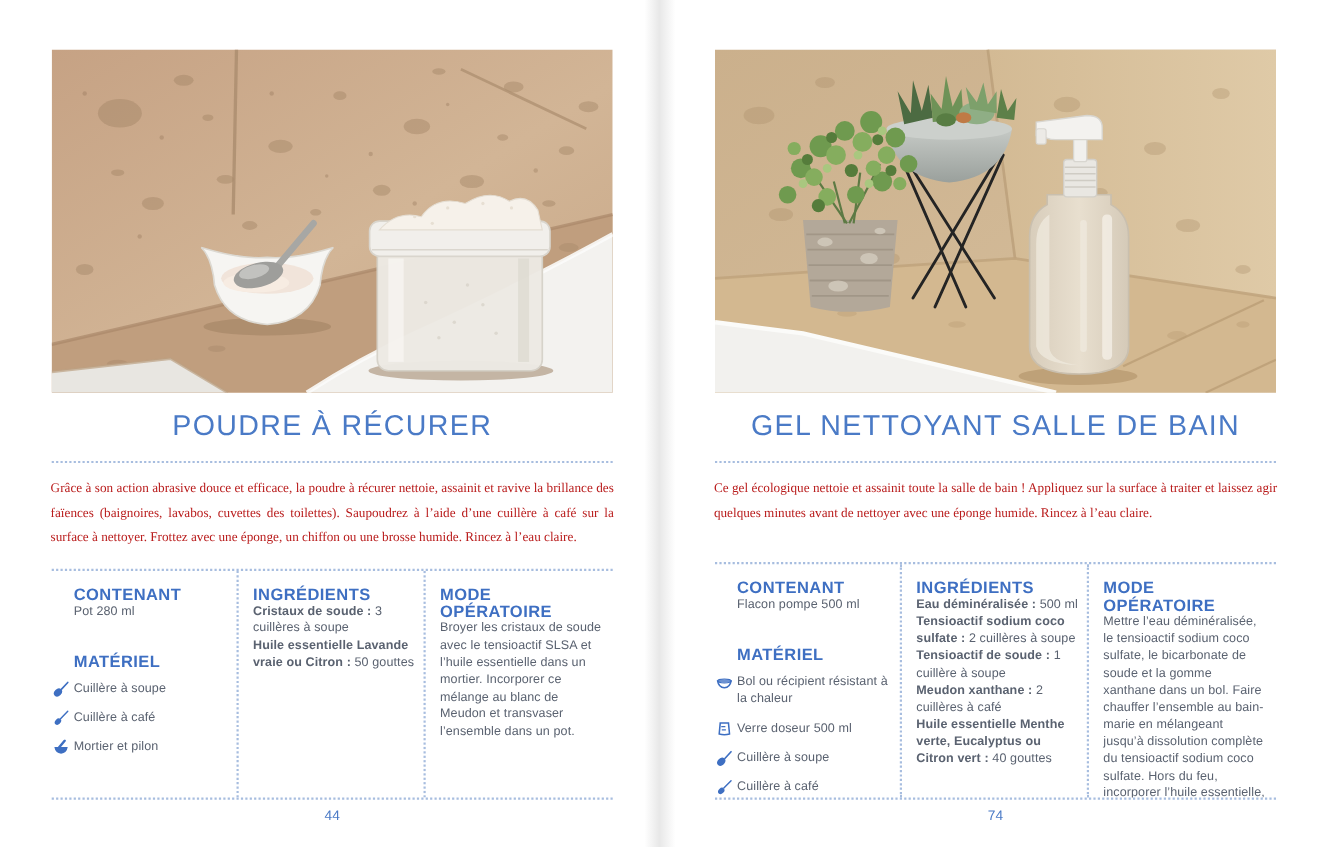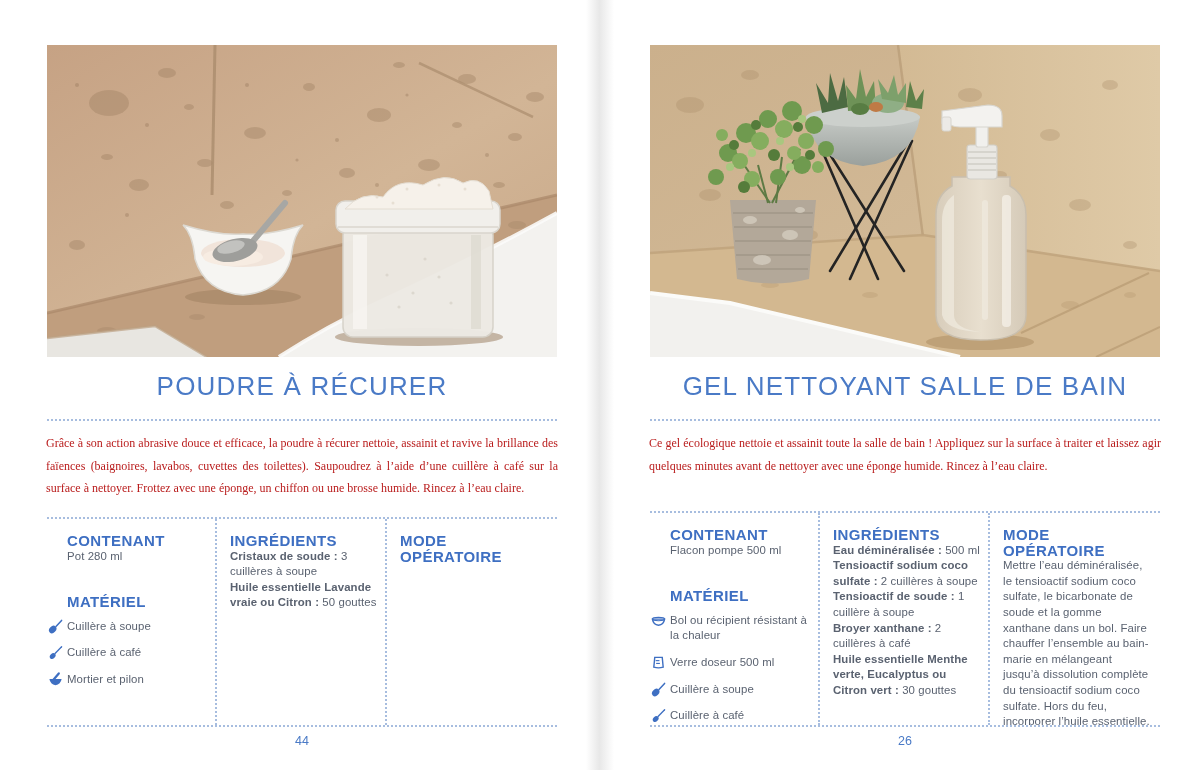--- a/index.html
+++ b/index.html
@@ -191,20 +191,21 @@
           </div>
         </div>
       </div>
       <div class="col col2">
         <p class="col-heading">INGRÉDIENTS</p>
         <p class="ing"><span class="ing-name">Cristaux de soude :</span> <span>3 cuillères à soupe</span></p>
         <p class="ing"><span class="ing-name">Huile essentielle Lavande vraie ou Citron :</span> <span>50 gouttes</span></p>
       </div>
       <div class="col col3">
         <p class="col-heading">MODE OPÉRATOIRE</p>
+        <p>Broyer les cristaux de soude avec le tensioactif SLSA et l’huile essentielle dans un mortier. Incorporer ce mélange au blanc de Meudon et transvaser l’ensemble dans un pot.</p>
       </div>
     </div>
 
     <div class="pagenum">44</div>
   </div>
 
   <div class="page right">
 
     <svg class="photo" viewBox="0 0 510 312" preserveAspectRatio="none">
       <defs>
@@ -401,26 +402,26 @@
             </svg>
             <span>Cuillère à café</span>
           </div>
         </div>
       </div>
       <div class="col col2">
         <p class="col-heading">INGRÉDIENTS</p>
         <p class="ing"><span class="ing-name">Eau déminéralisée :</span> <span>500 ml</span></p>
         <p class="ing"><span class="ing-name">Tensioactif sodium coco sulfate :</span> <span>2 cuillères à soupe</span></p>
         <p class="ing"><span class="ing-name">Tensioactif de soude :</span> <span>1 cuillère à soupe</span></p>
-        <p class="ing"><span class="ing-name">Broyer xanthane :</span> <span>2 cuillères à café</span></p>
-        <p class="ing"><span class="ing-name">Huile essentielle Menthe verte, Eucalyptus ou Citron vert :</span> <span>30 gouttes</span></p>
+        <p class="ing"><span class="ing-name">Meudon xanthane :</span> <span>2 cuillères à café</span></p>
+        <p class="ing"><span class="ing-name">Huile essentielle Menthe verte, Eucalyptus ou Citron vert :</span> <span>40 gouttes</span></p>
       </div>
       <div class="col col3">
         <p class="col-heading">MODE OPÉRATOIRE</p>
         <p>Mettre l’eau déminéralisée, le tensioactif sodium coco sulfate, le bicarbonate de soude et la gomme xanthane dans un bol. Faire chauffer l’ensemble au bain-marie en mélangeant jusqu’à dissolution complète du tensioactif sodium coco sulfate. Hors du feu, incorporer l’huile essentielle, puis transvaser la préparation dans un flacon pompe.</p>
       </div>
     </div>
 
-    <div class="pagenum">26</div>
+    <div class="pagenum">74</div>
   </div>
 
   <div class="gutter"></div>
 </div>
 
 </body></html>

